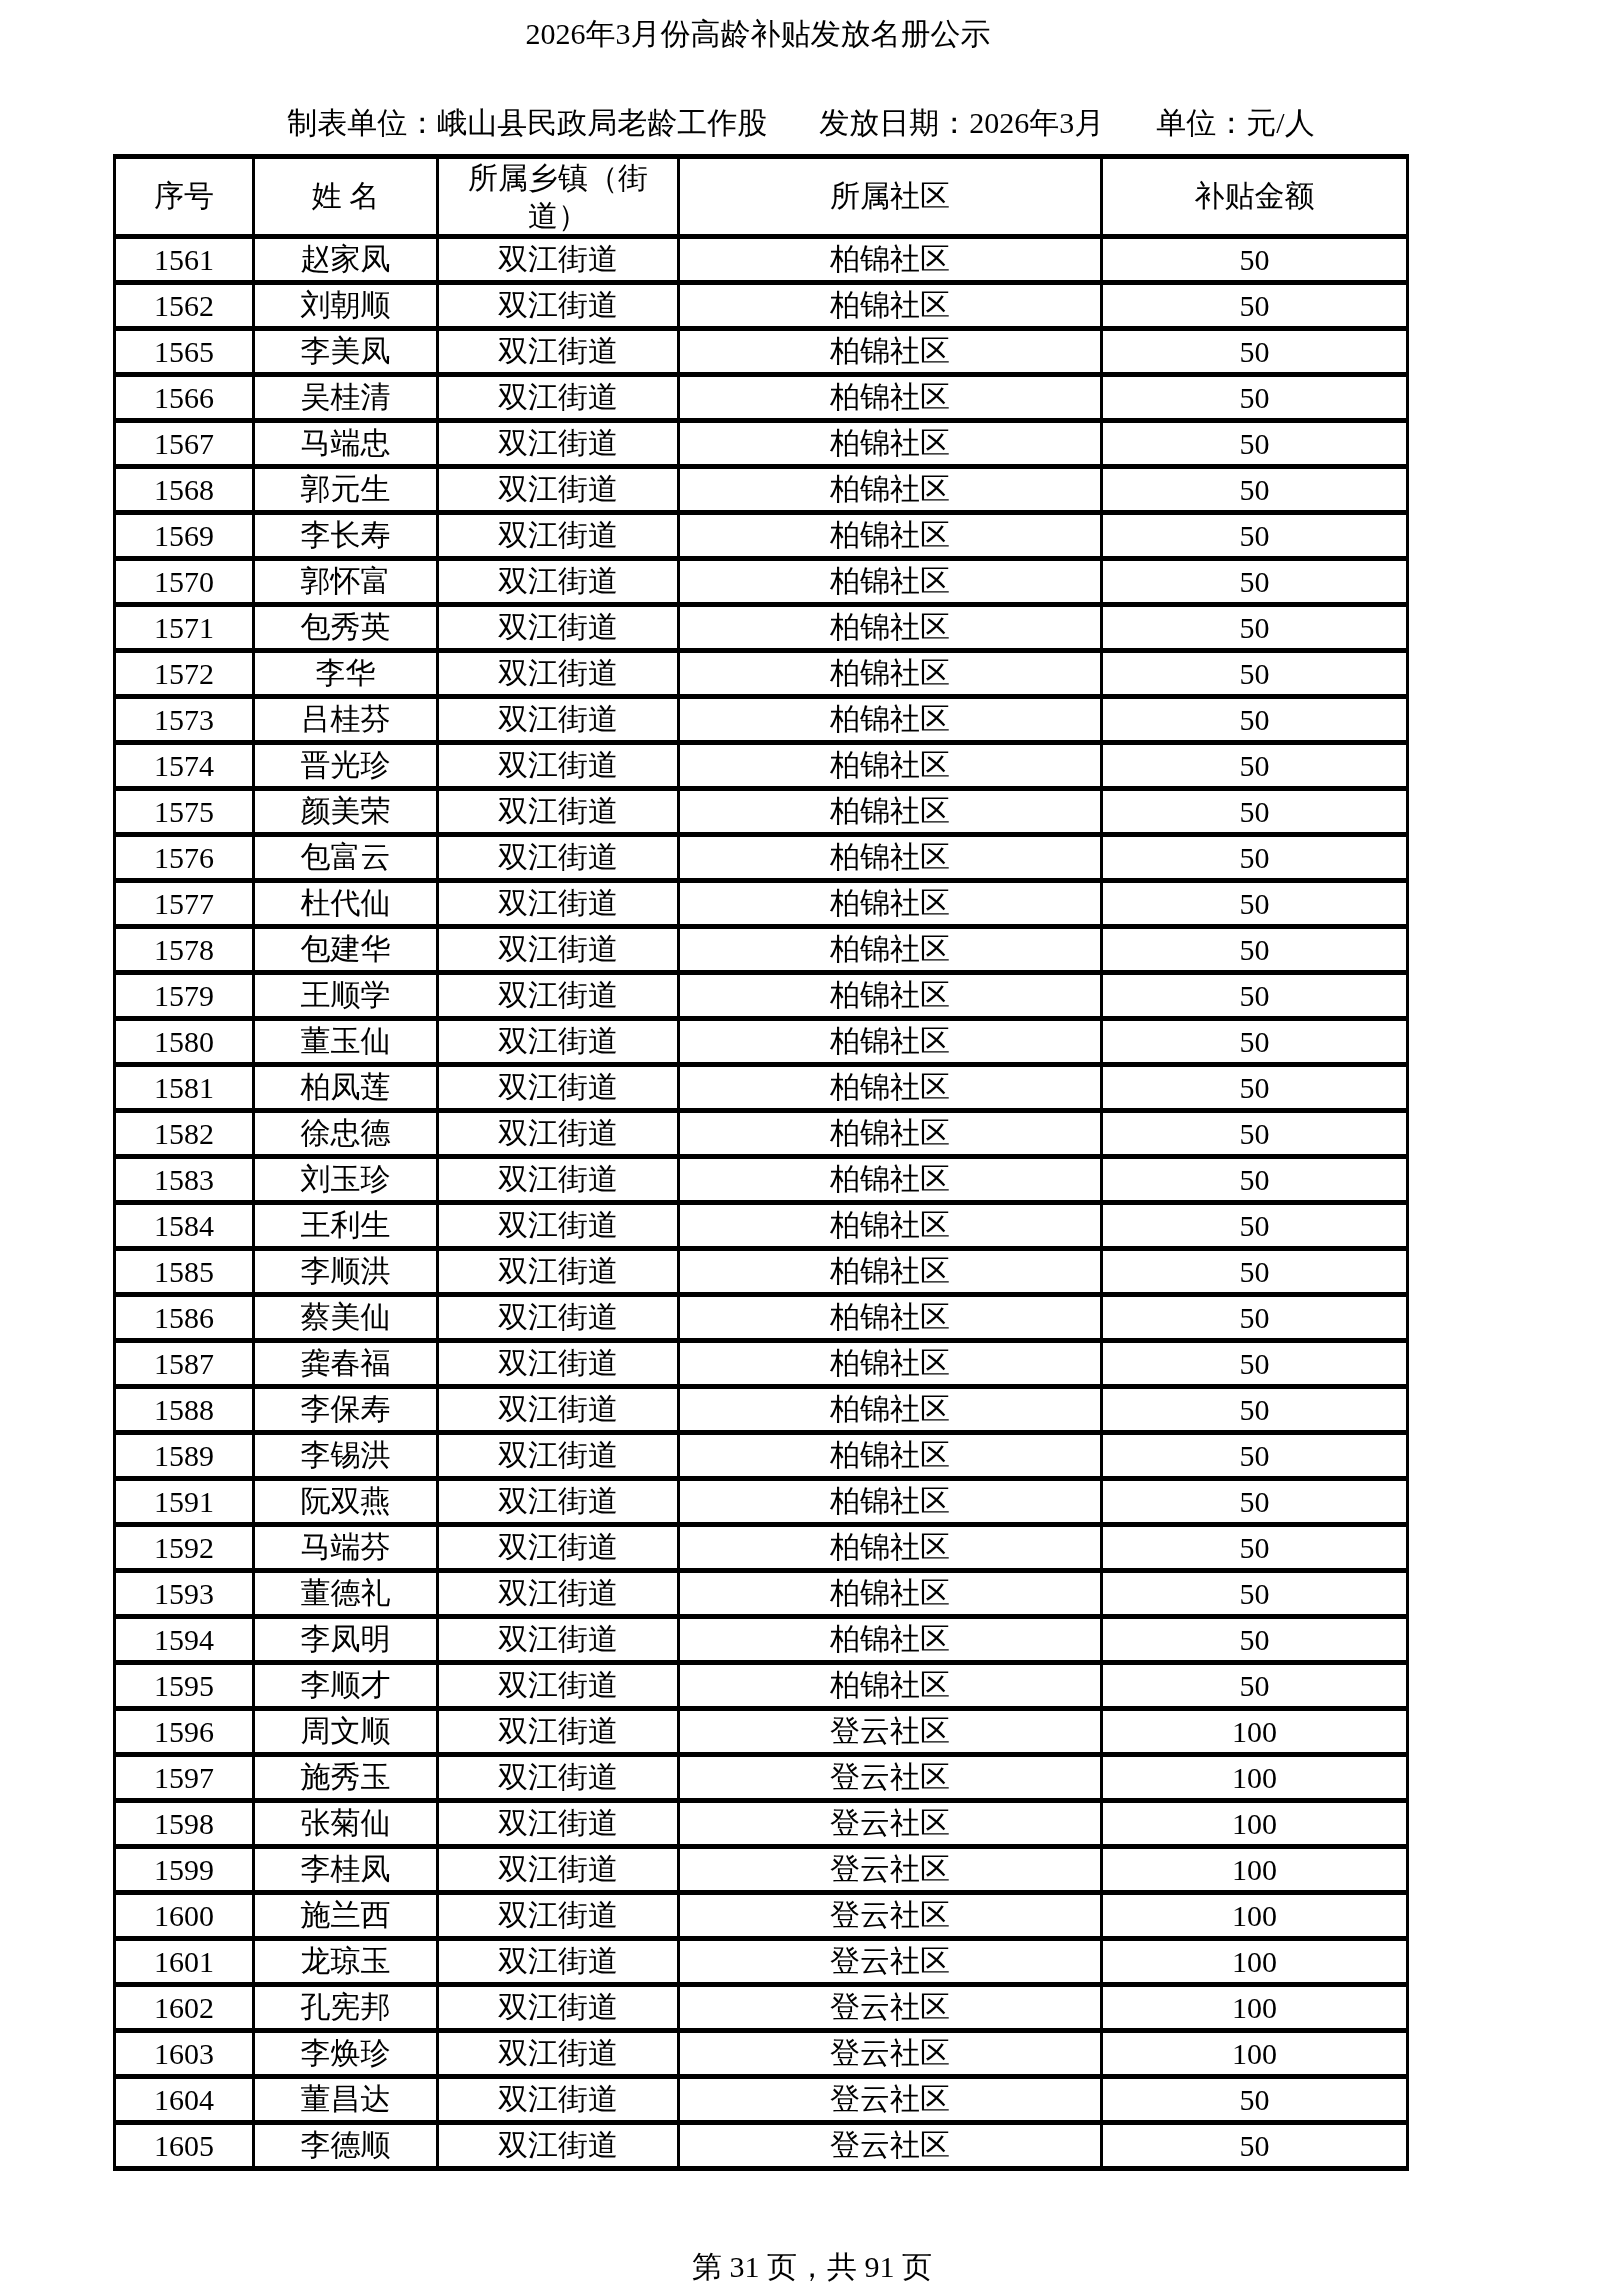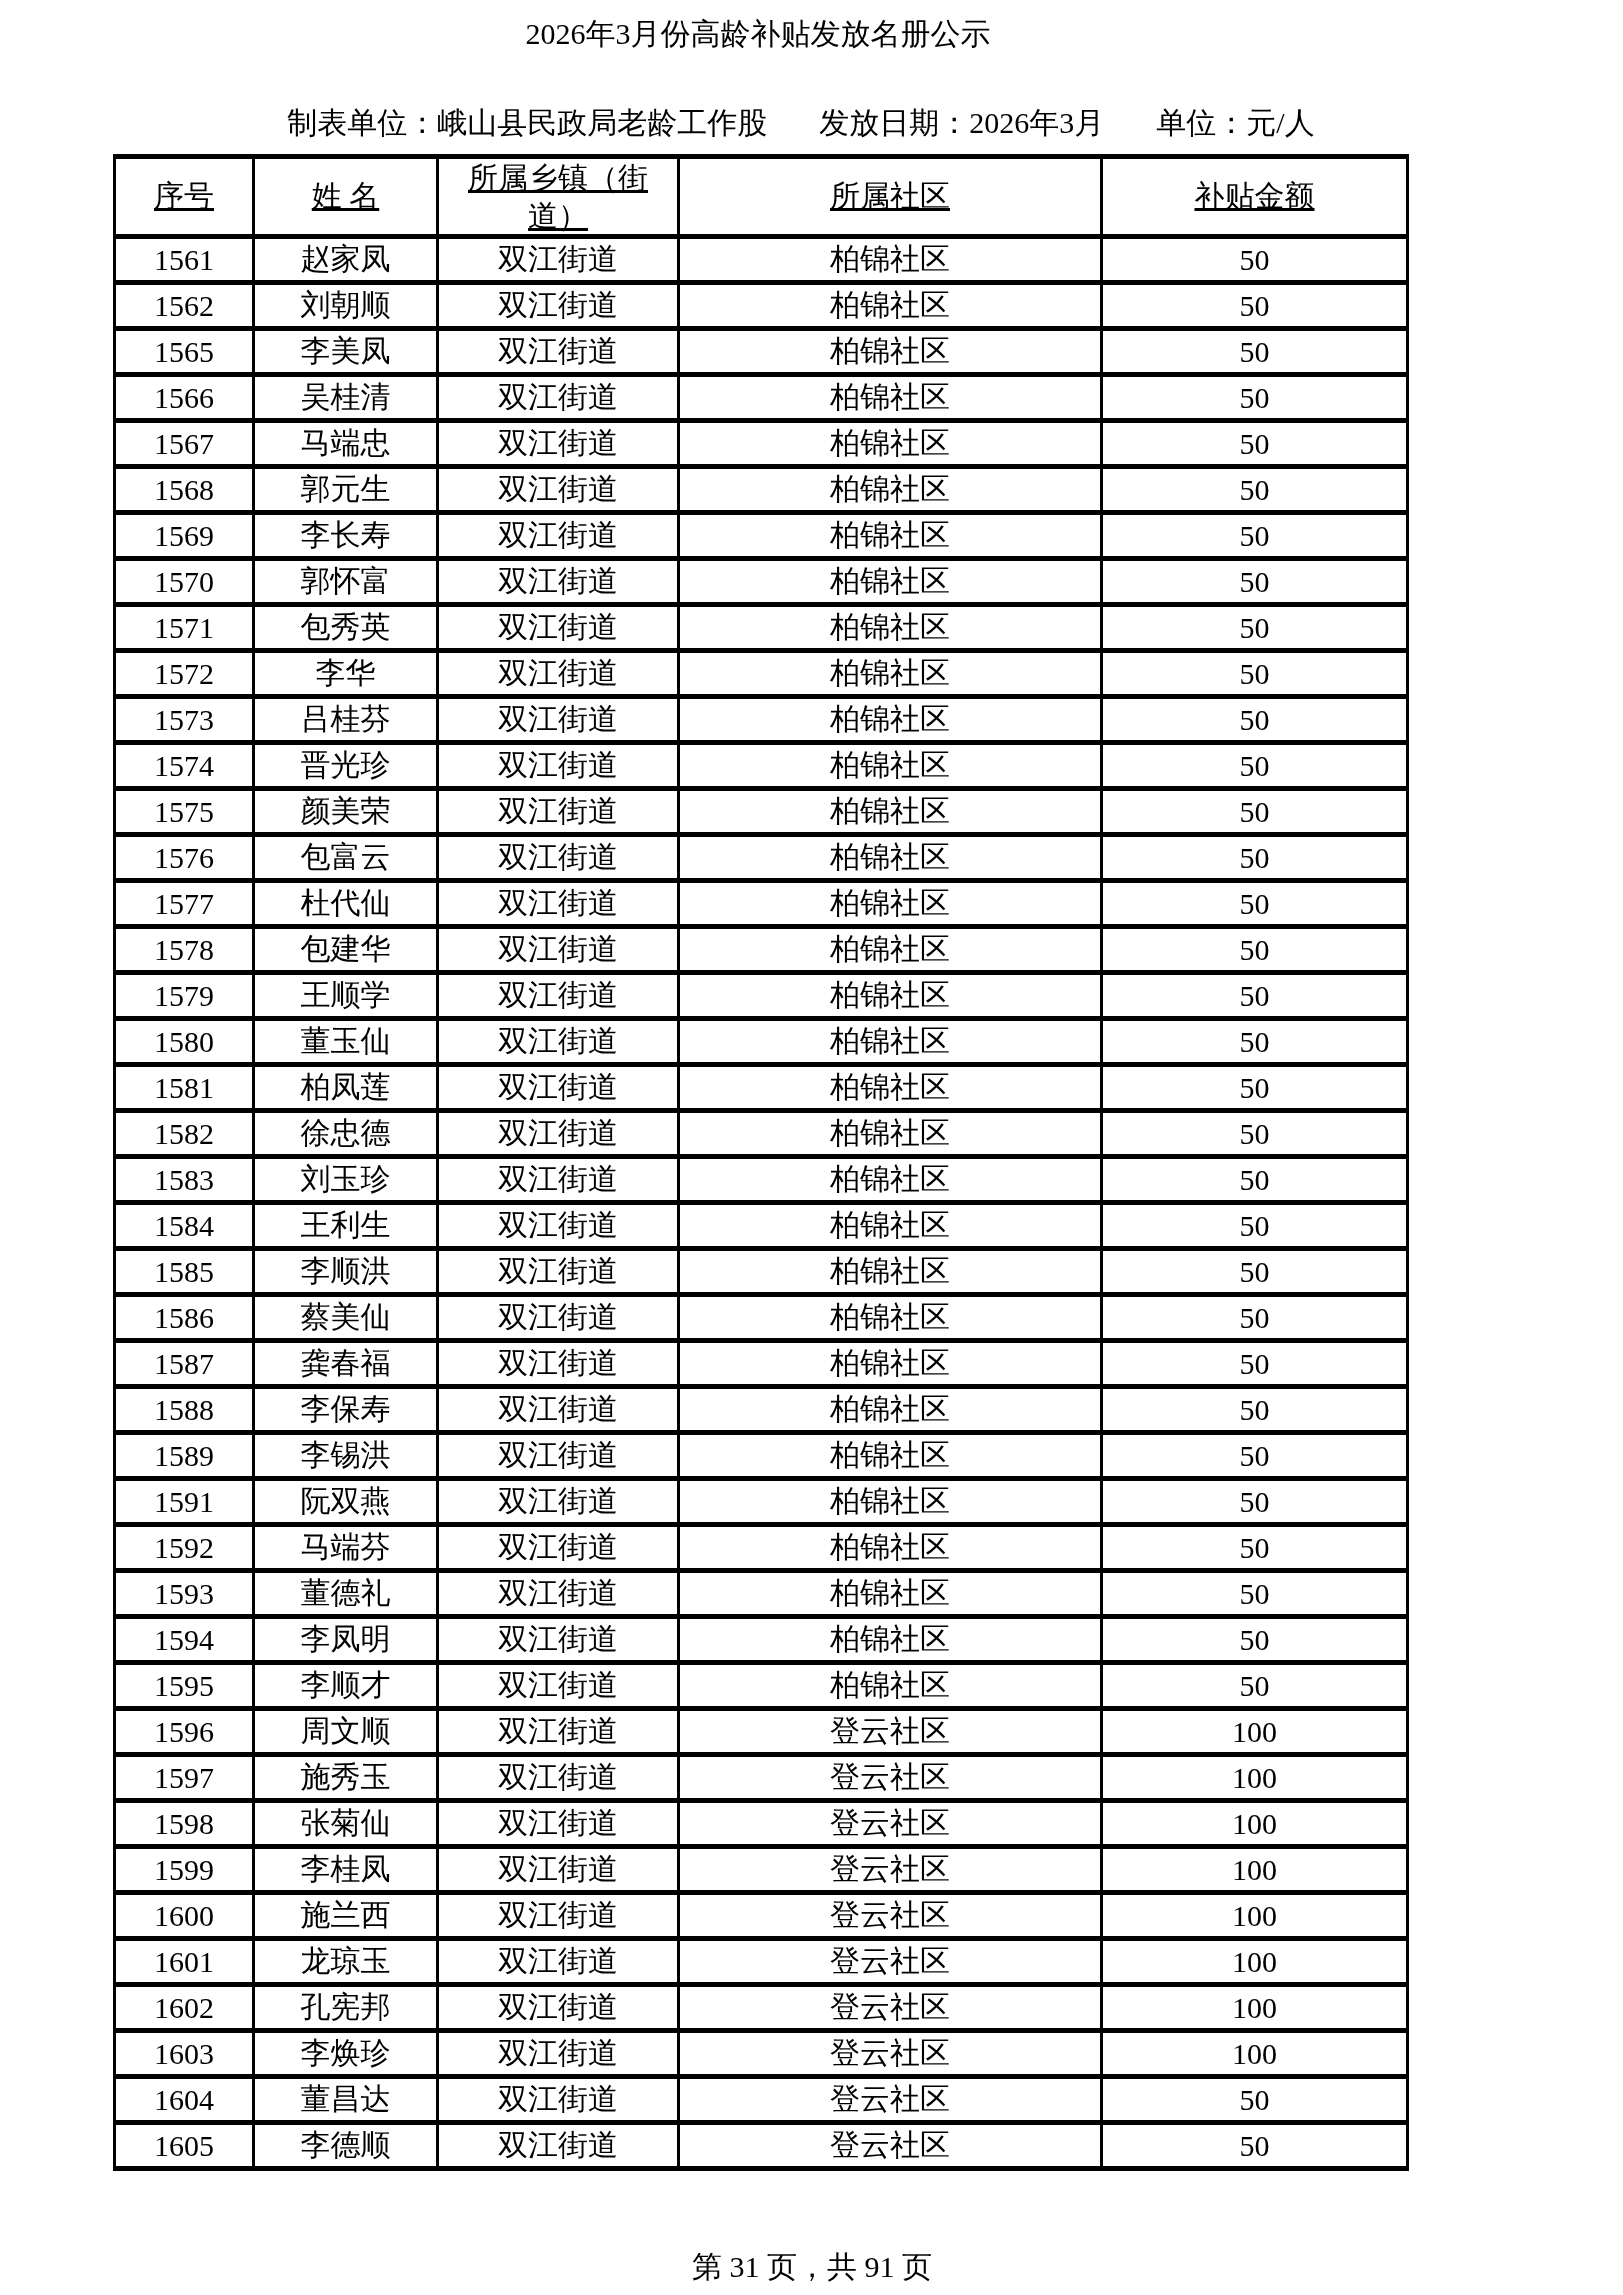--- a/index.html
+++ b/index.html
@@ -50,21 +50,21 @@
     border: 3.3px solid #000;
     border-top-width: 5.2px;
     border-bottom-width: 5.2px;
     text-align: center;
     vertical-align: middle;
     font-size: 30px;
     font-weight: normal;
     padding: 0;
     overflow: hidden;
   }
-  .roster thead tr { height: 73px; text-decoration: underline; }
+  .roster thead tr { height: 73px; }
   .roster tbody tr { height: 39px; padding-left: 41px; }
   .roster th.wrap {
     white-space: pre-line;
     line-height: 1.25;
   }
   .page-footer {
     position: absolute;
     top: 2250px;
     left: 812px;
     transform: translateX(-50%);

